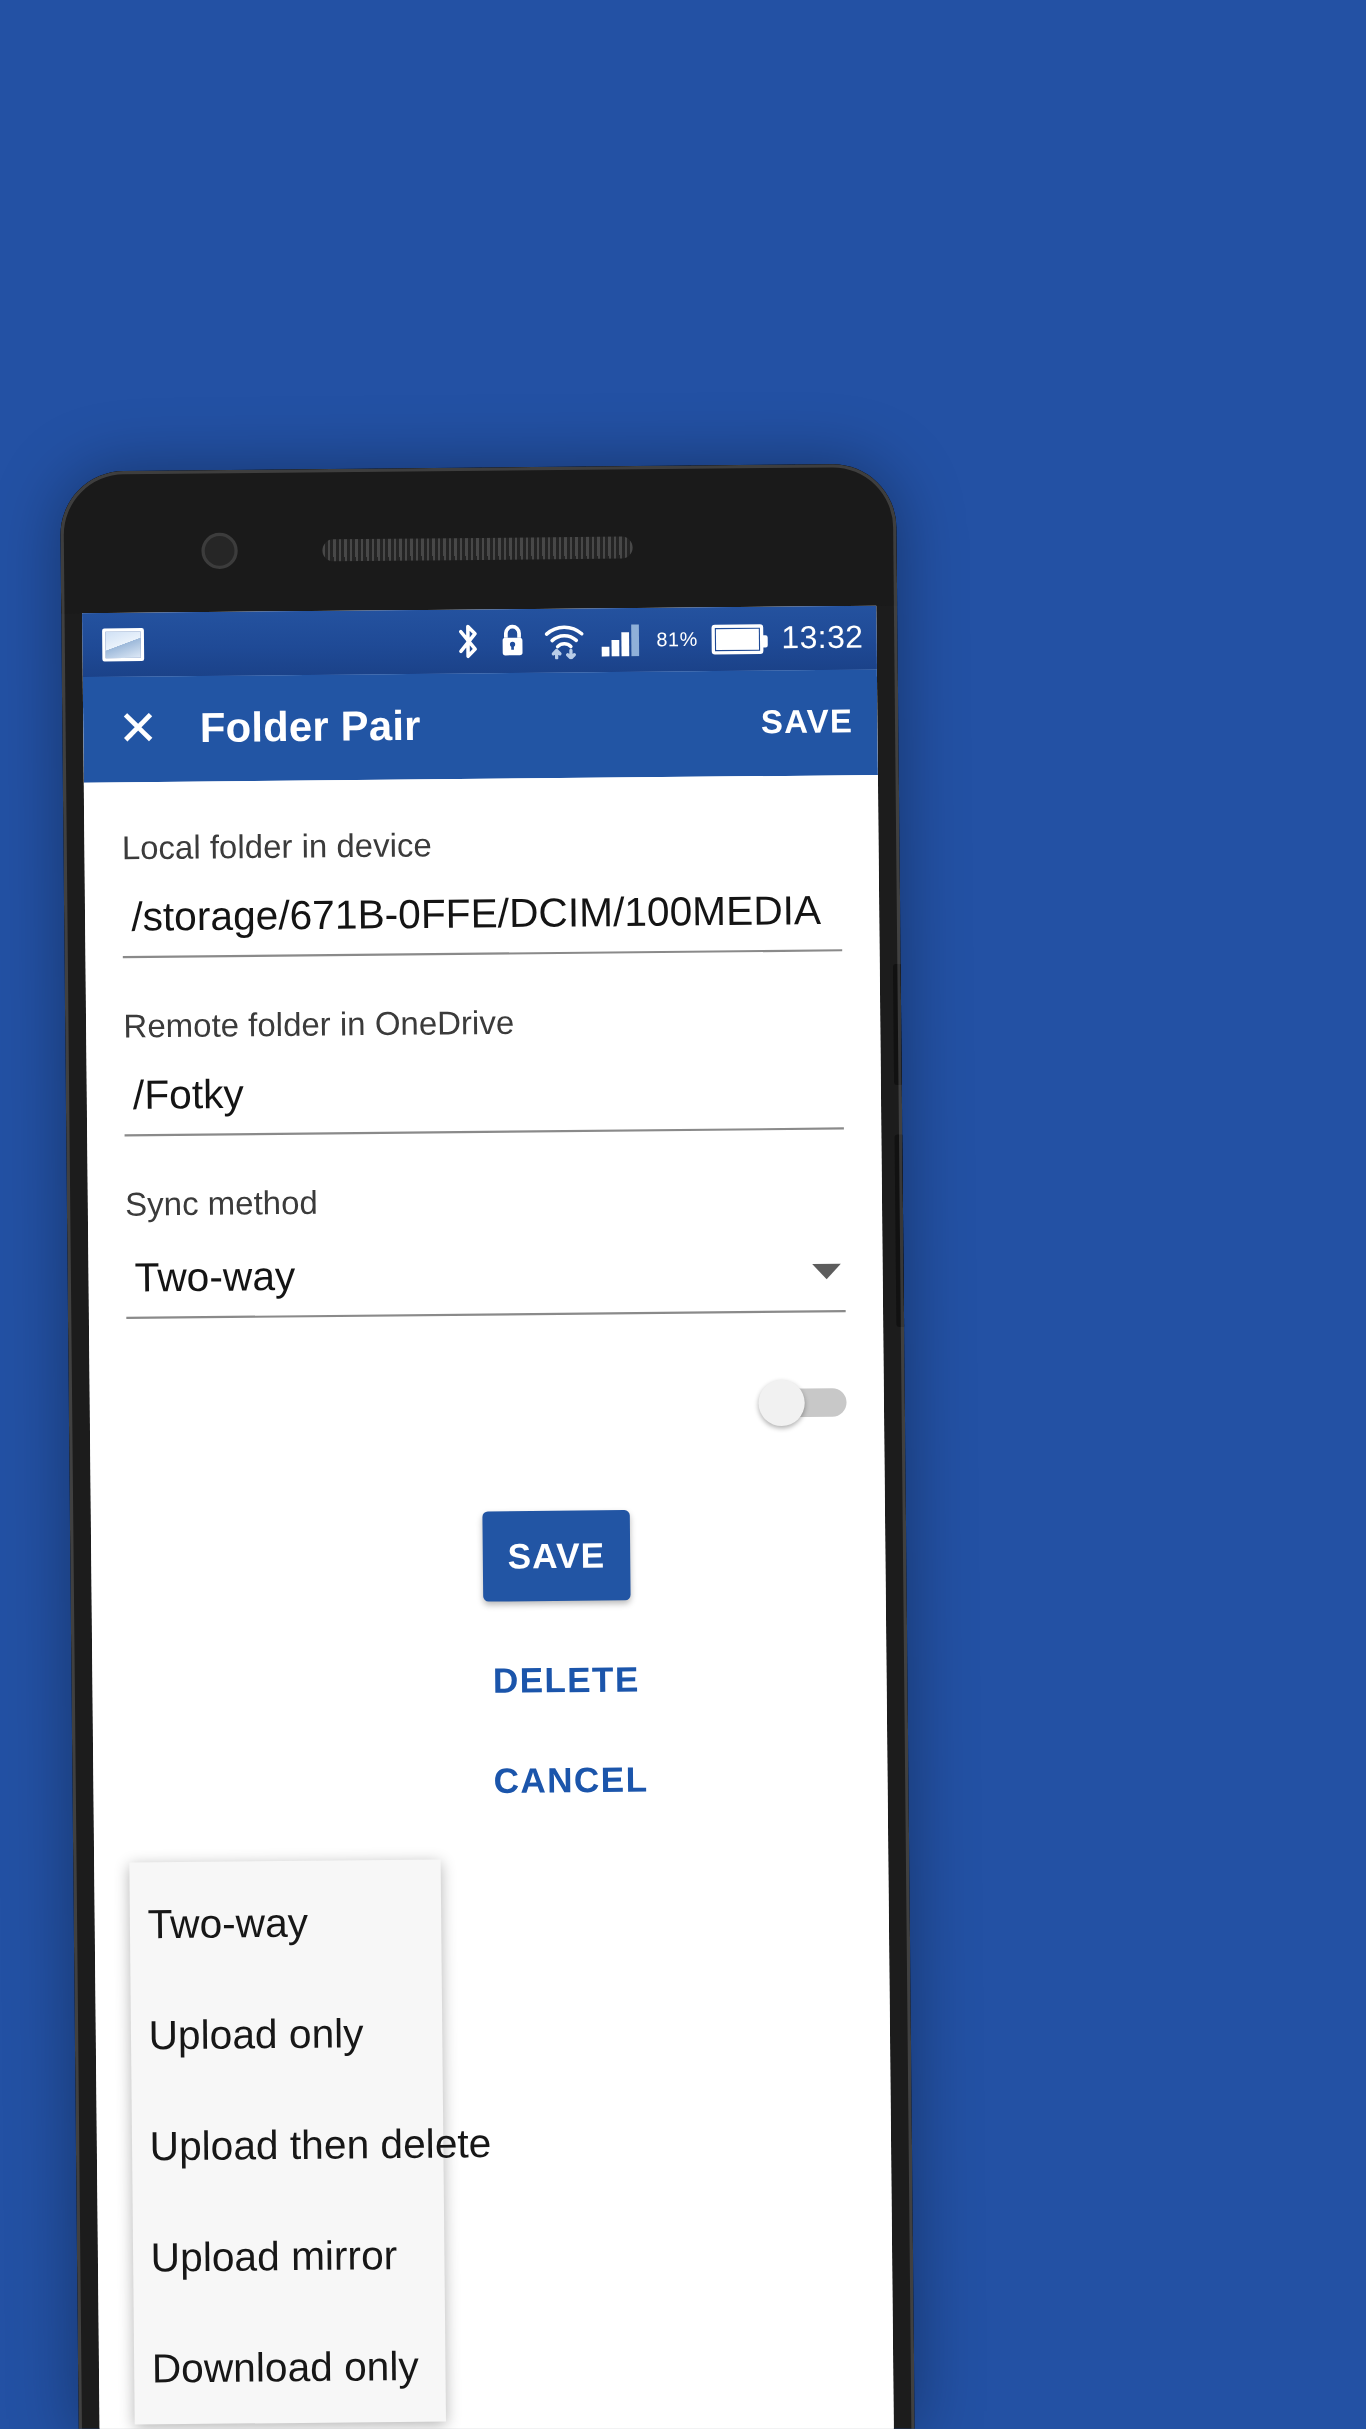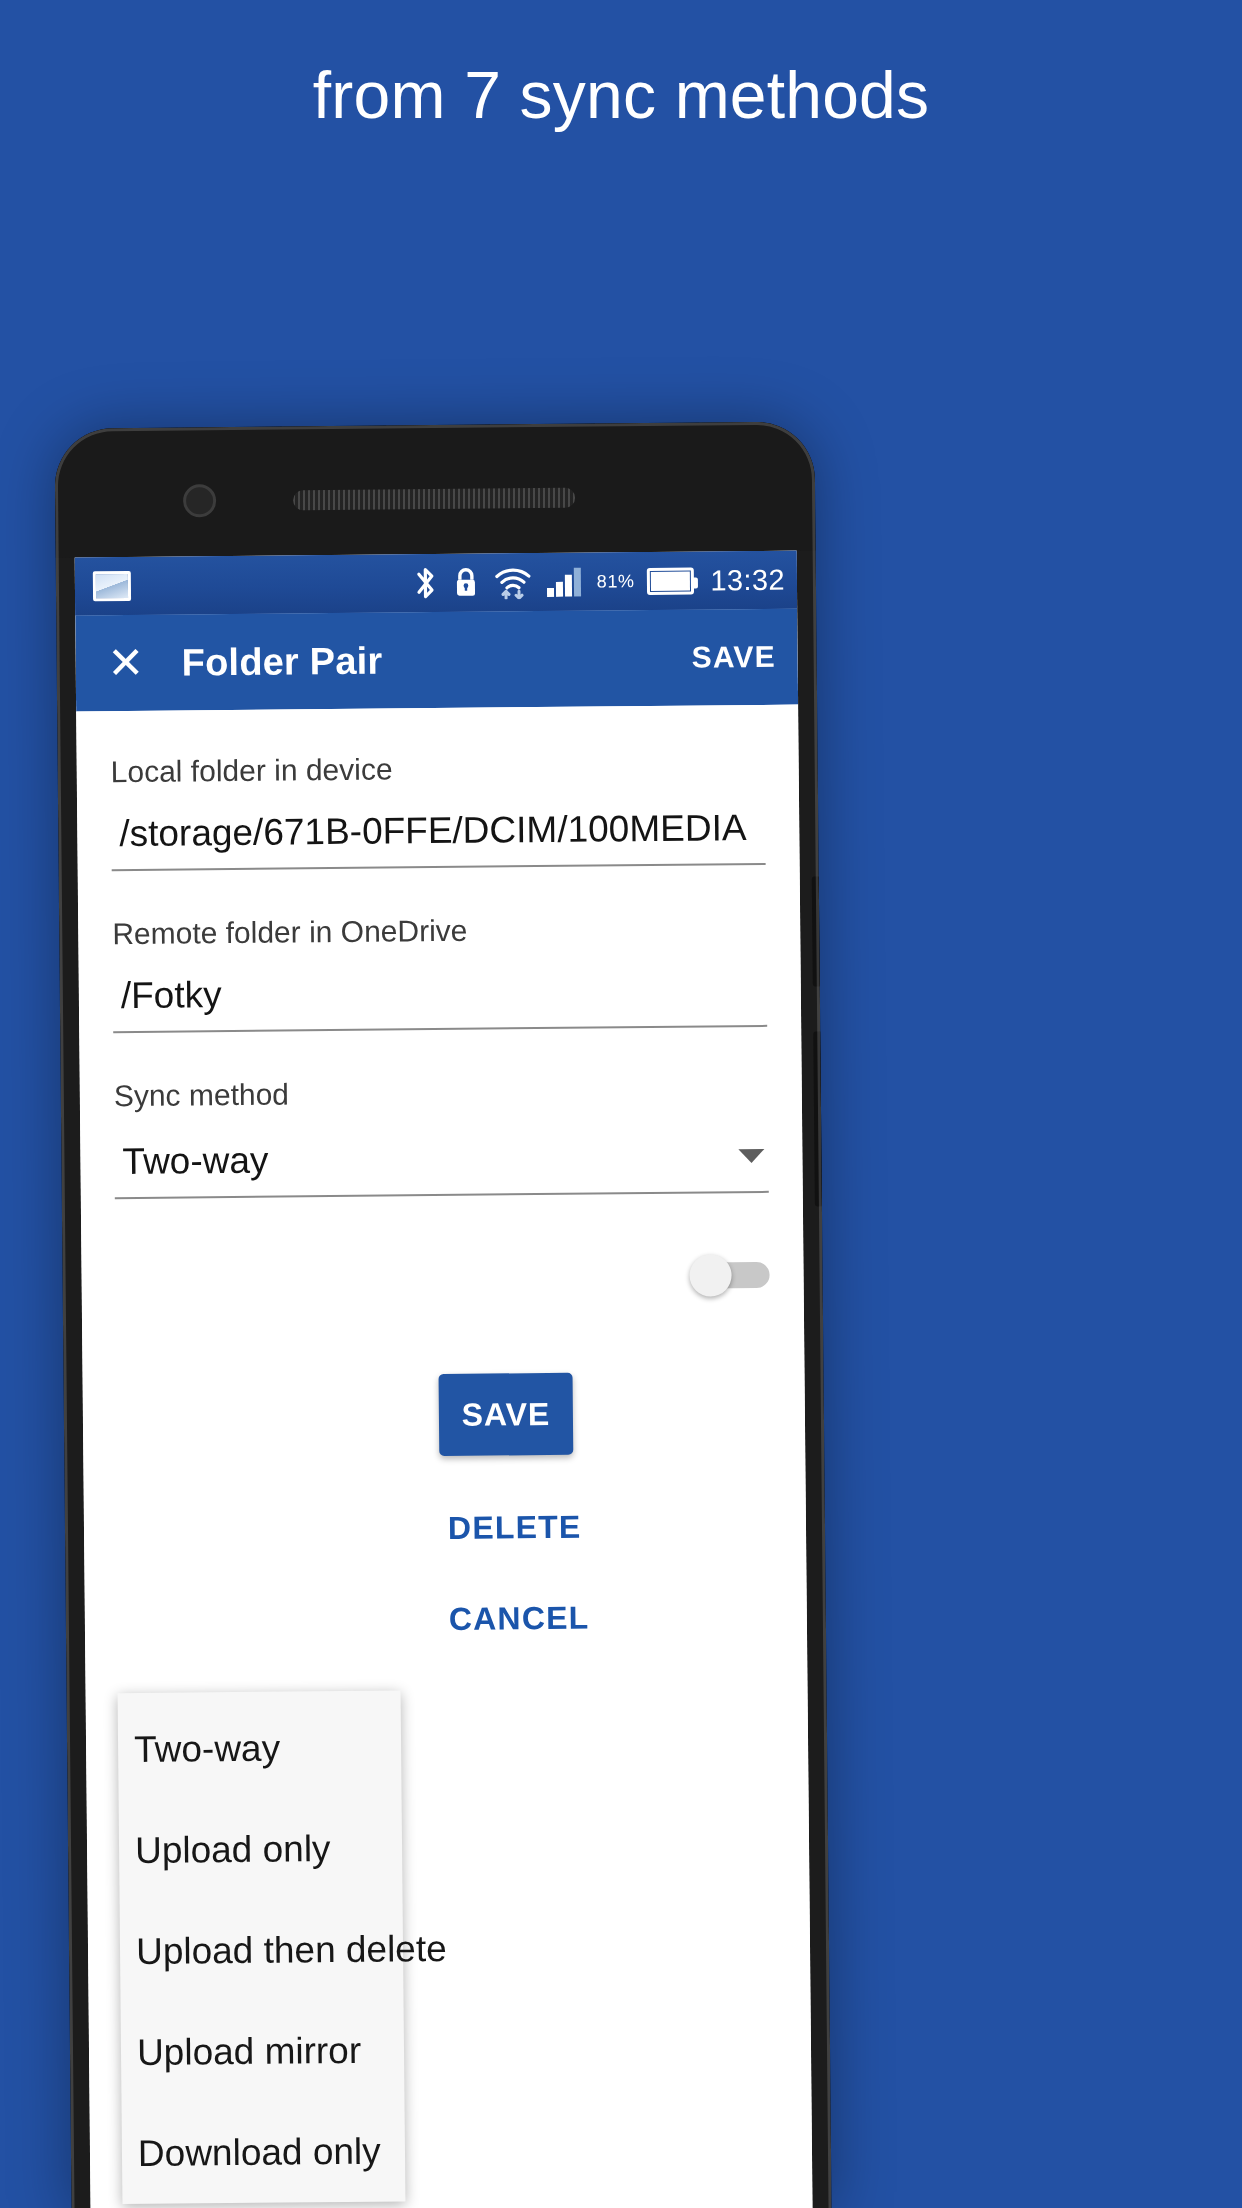--- a/index.html
+++ b/index.html
@@ -249,21 +249,20 @@
     font-size:37px;
     color:#171717;
     padding:30px 0 29px 16px;
     white-space:nowrap;
   }
 </style>
 </head>
 <body>
 
 <div id="headline">
-  <span class="ln">from 7 sync methods</span>
 </div>
 
 <div id="phone">
 
   <div id="bezel-top">
     <div id="front-cam"></div>
     <div id="earpiece"></div>
   </div>
 
   <div class="side-btn" id="sb1"></div>

